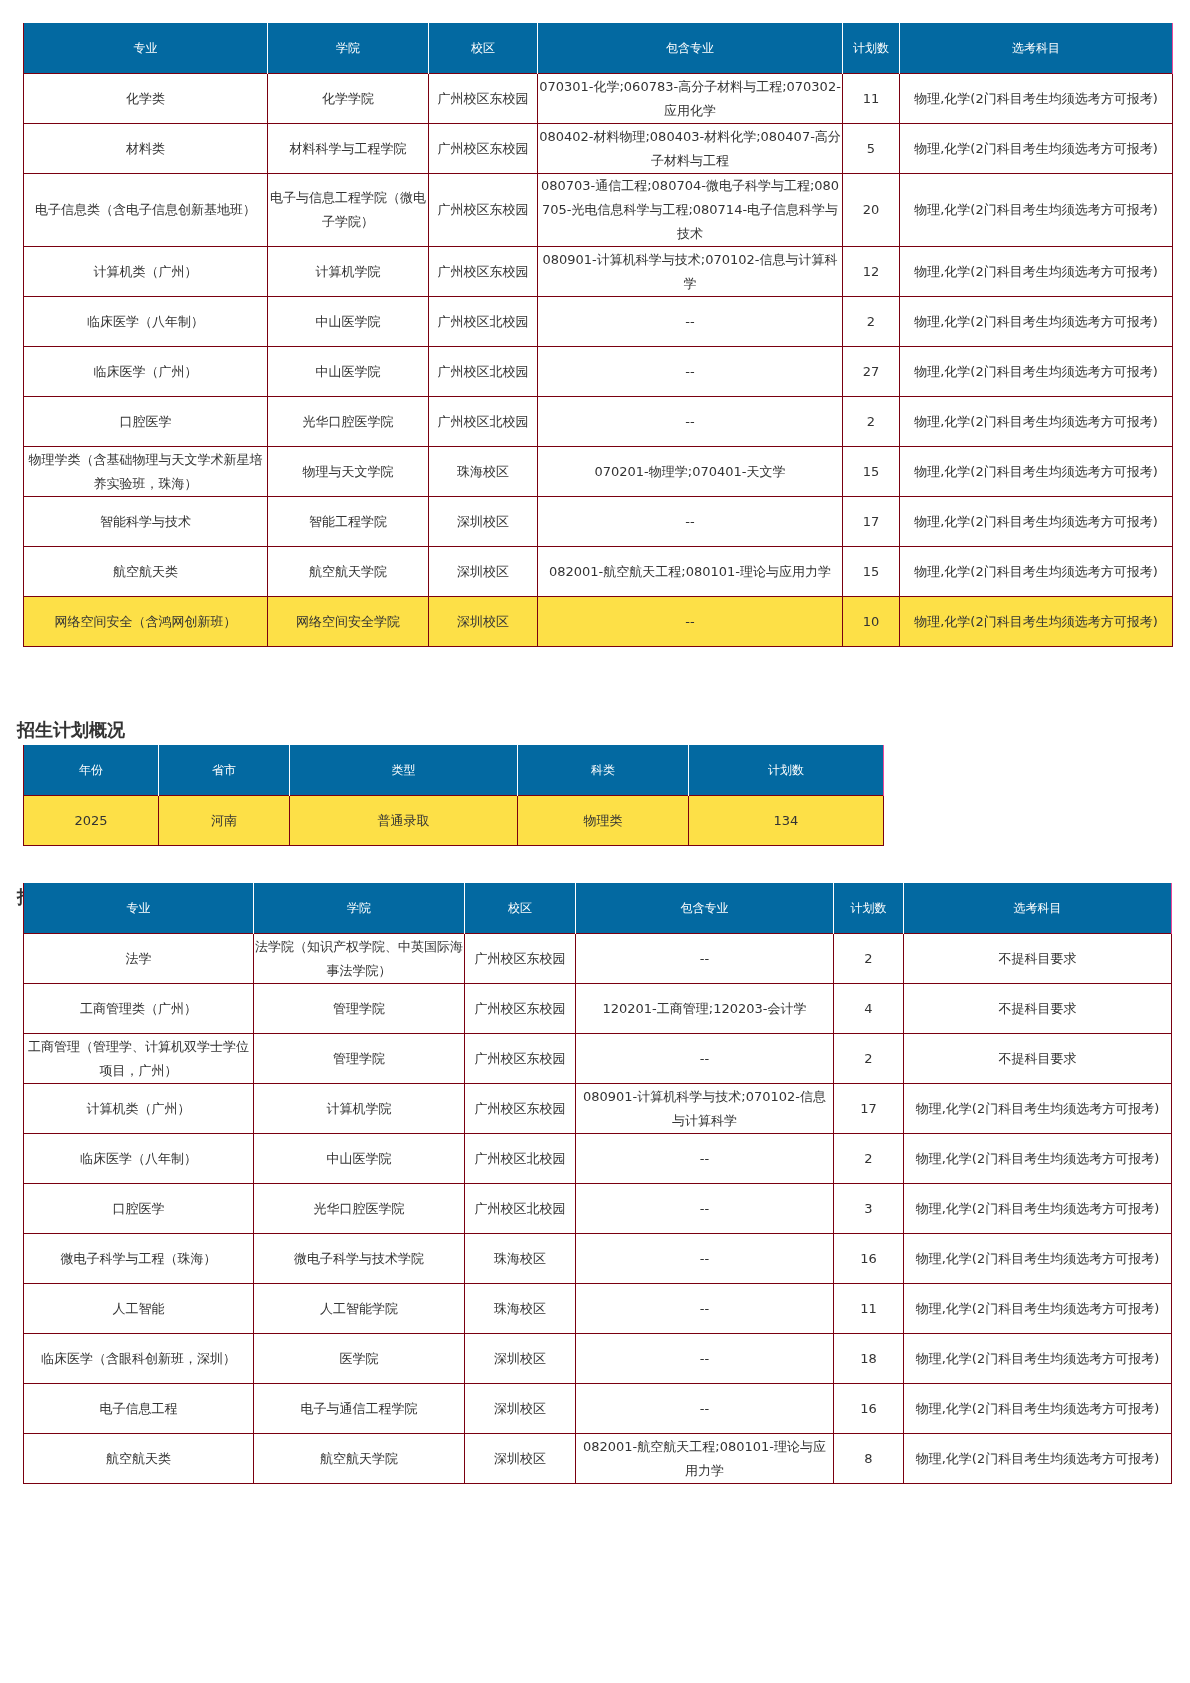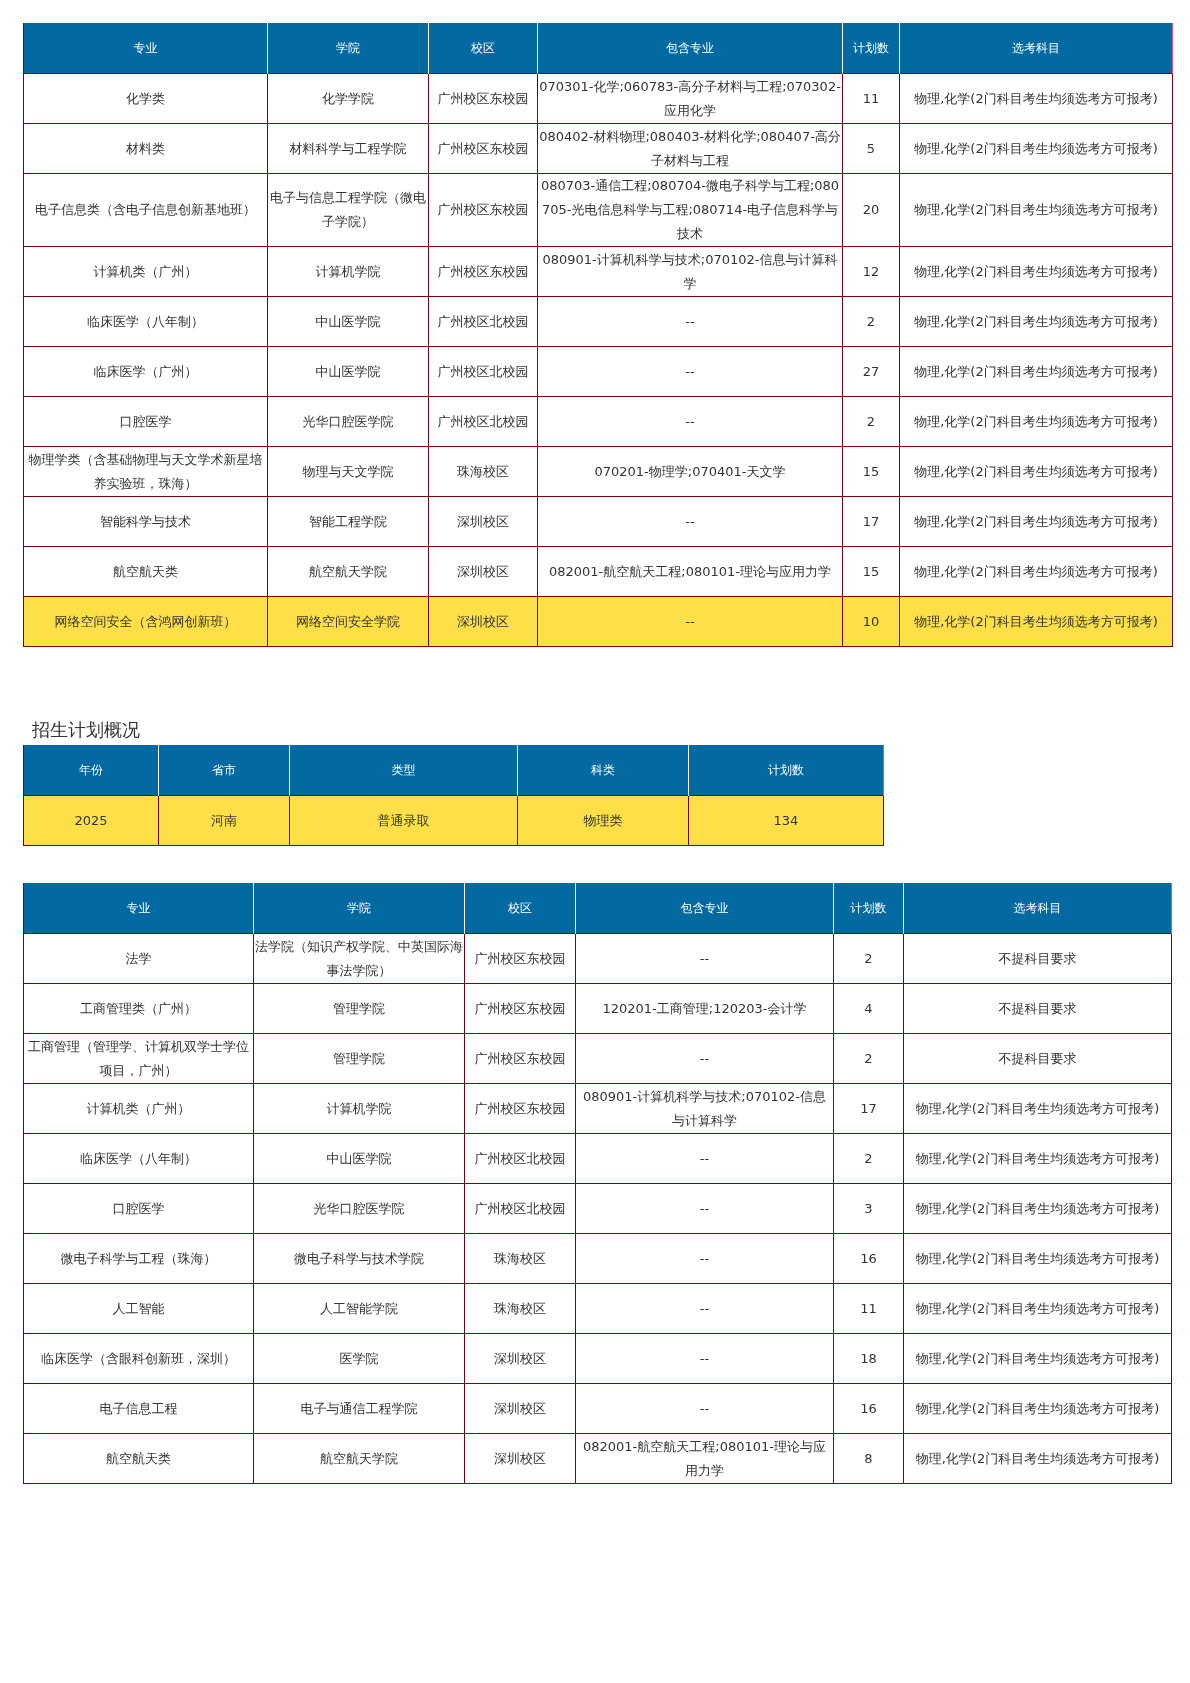--- a/index.html
+++ b/index.html
@@ -20,22 +20,23 @@
   }
   th:first-child { border-left: 1px solid #870010; }
   th:last-child { border-right: 1px solid #ec4899; }
   td {
     border: 1px solid #7a0010; text-align: center; padding: 0 1px;
     height: 49px; background: #ffffff; word-break: break-all;
   }
   tr.gray td { background: #fde047; }
   tr.tall td { height: 71px; }
   .section-title {
-    position: absolute; left: 32px; font-size: 18px; color: #333333;
+    position: absolute; left: 17px; font-size: 18px; color: #333333;
     line-height: 24px;
+    font-weight: bold;
   }
   #t1 { left: 23px; top: 23px; width: 1149px; }
   #t2 { left: 23px; top: 745px; width: 860px; }
   #t3 { left: 23px; top: 883px; width: 1148px; }
 </style>
 </head>
 <body>
 
 <table id="t1">
   <colgroup>

